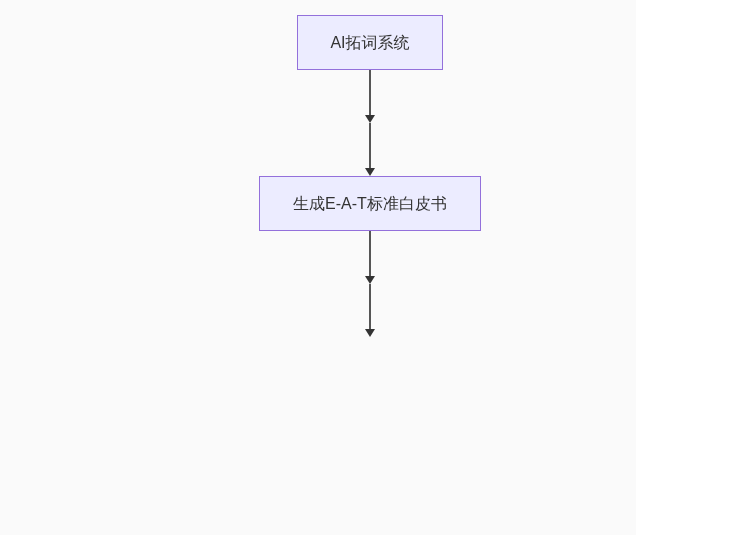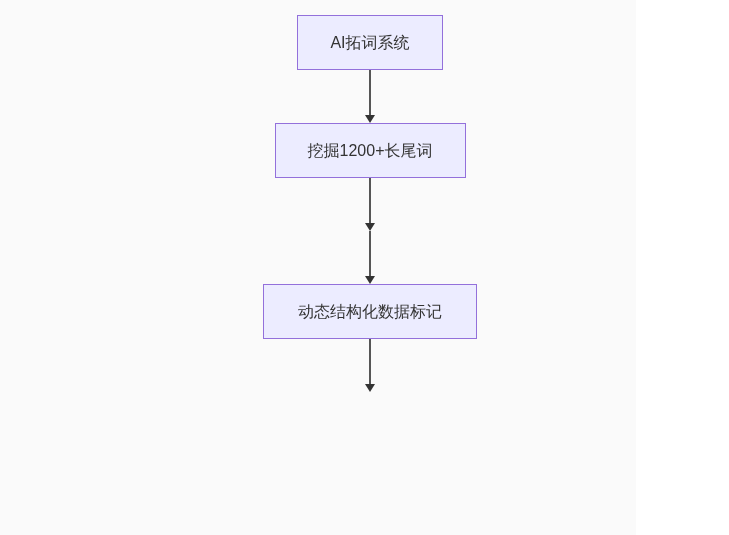--- a/index.html
+++ b/index.html
@@ -63,39 +63,36 @@
 
     <div class="node" style="width:146px">
       <span>AI拓词系统</span>
     </div>
 
     <div class="connector">
       <div class="shaft"></div>
       <div class="head"></div>
     </div>
 
-    <div class="node" style="width:191px">
-      <span>挖掘1200+长尾词</span>
+
+    <div class="connector">
+      <div class="shaft"></div>
+      <div class="head"></div>
+    </div>
+
+    <div class="node" style="width:222px">
+      <span>生成E-A-T标准白皮书</span>
     </div>
 
     <div class="connector">
       <div class="shaft"></div>
       <div class="head"></div>
     </div>
 
 
     <div class="connector">
       <div class="shaft"></div>
       <div class="head"></div>
     </div>
 
-    <div class="node" style="width:214px">
-      <span>动态结构化数据标记</span>
-    </div>
-
-    <div class="connector">
-      <div class="shaft"></div>
-      <div class="head"></div>
-    </div>
-
 
   </div>
 </div>
 
 </body></html>

